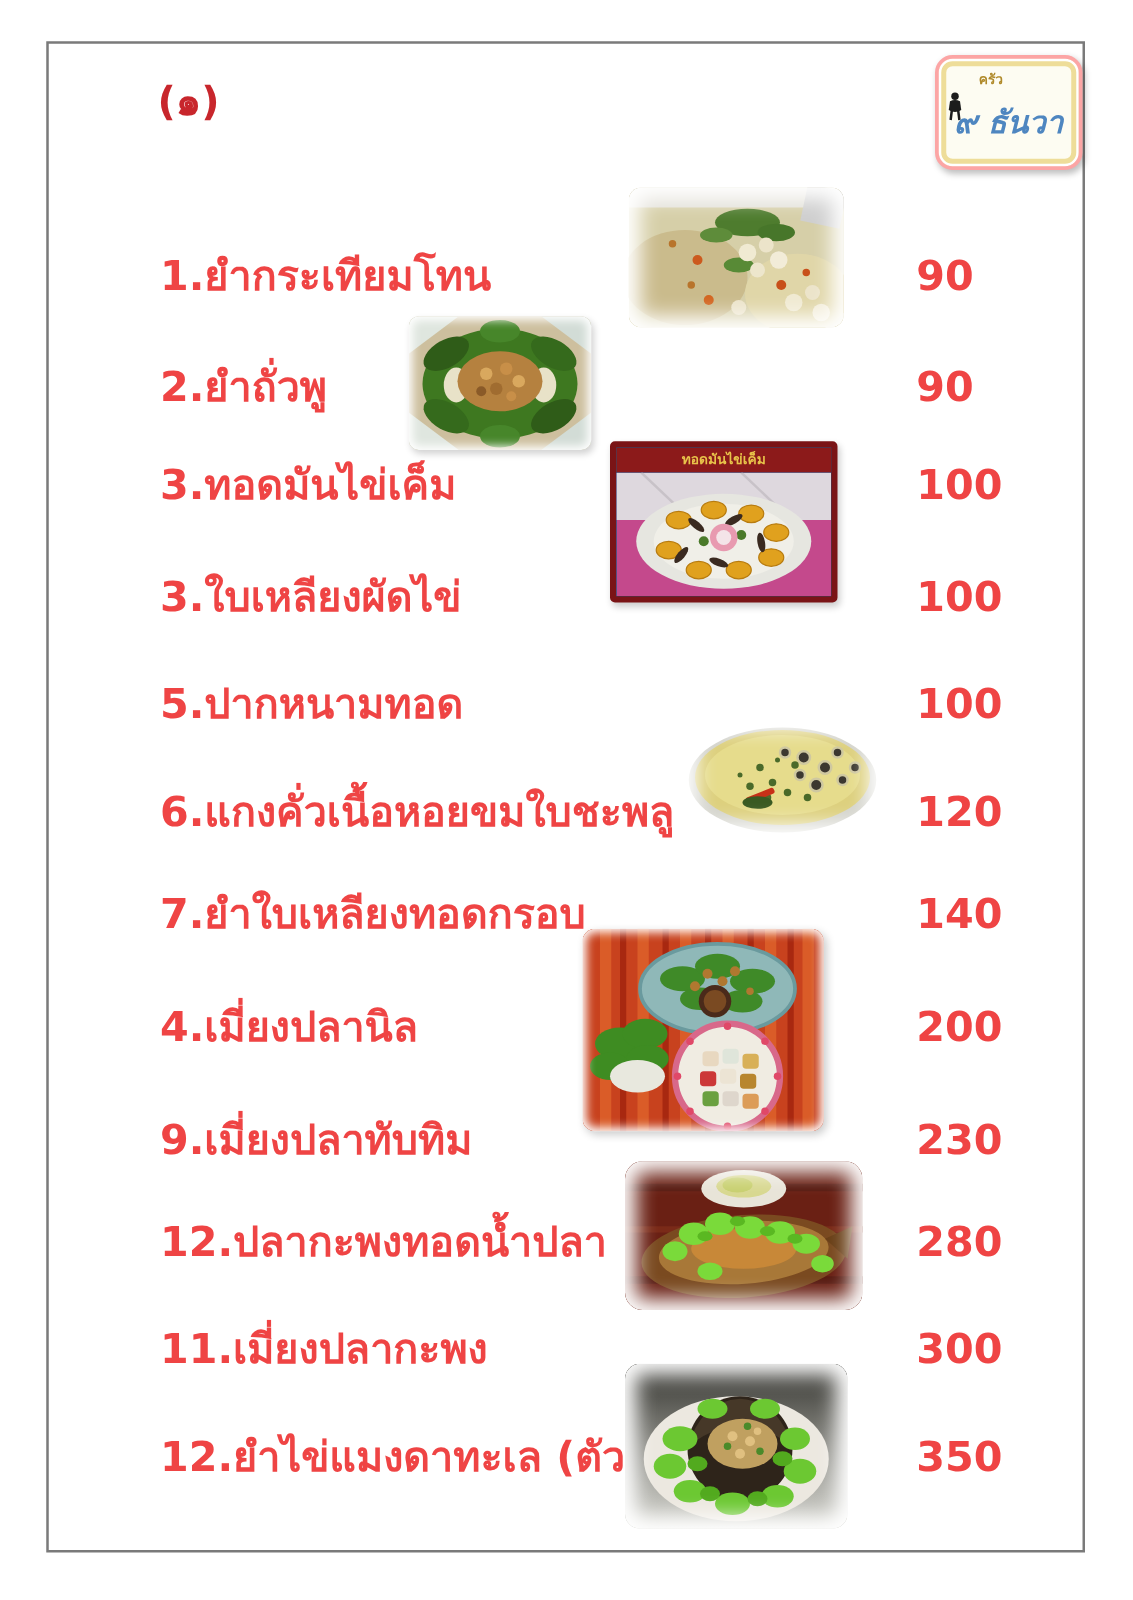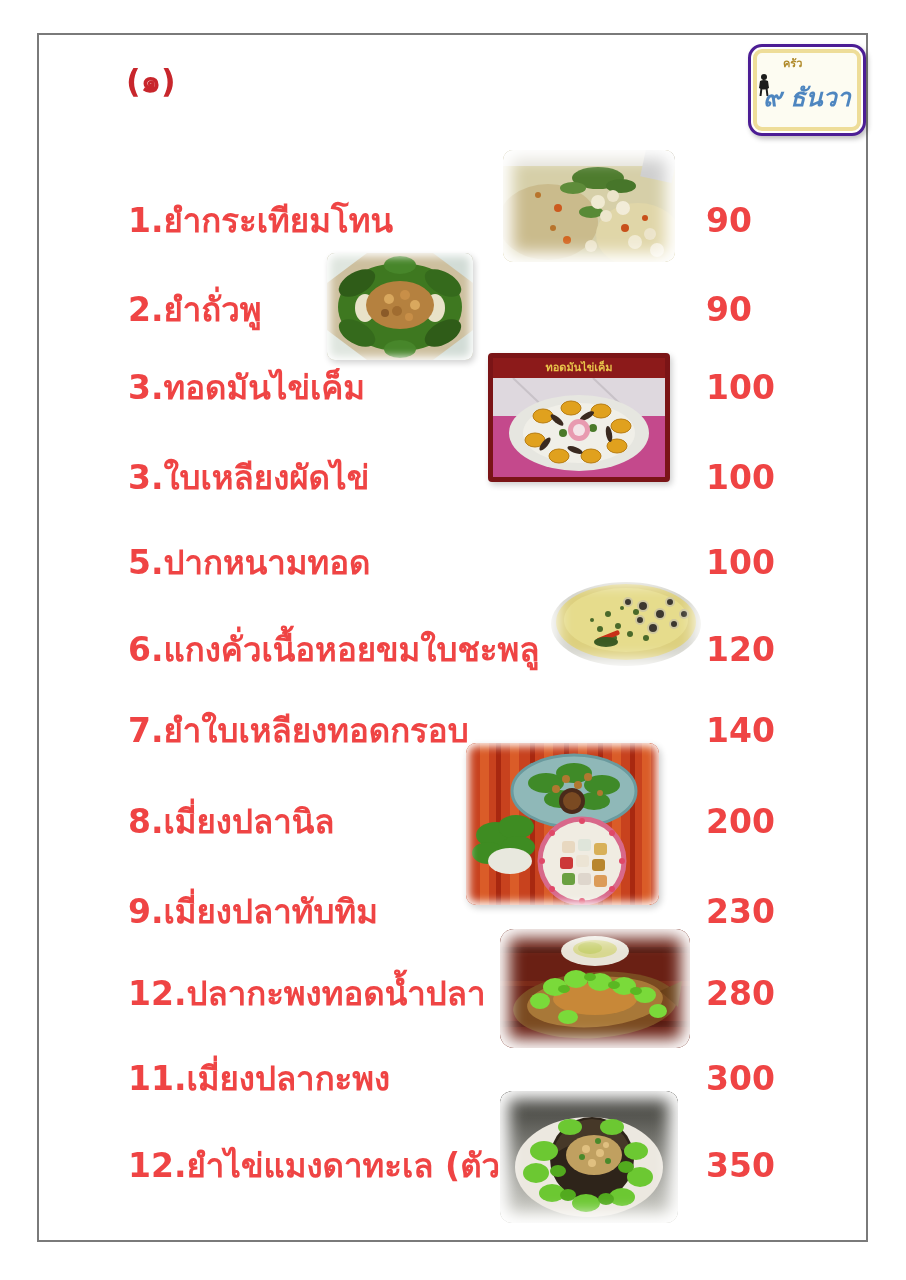--- a/index.html
+++ b/index.html
@@ -6,30 +6,30 @@
   #page{position:relative;width:906px;height:1280px;background:#ffffff;overflow:hidden;
         font-family:"DejaVu Sans","Liberation Sans",sans-serif;}
   .frame{position:absolute;left:37px;top:33px;width:831px;height:1209px;
          border:2px solid #7a7a7a;box-sizing:border-box;}
   .page-number{position:absolute;left:126px;top:55px;font-size:32px;font-weight:bold;color:#c8262c;}
   .title{position:absolute;left:0;top:22px;width:850px;text-align:center;
          font-size:76px;font-weight:bold;color:#4f0707;letter-spacing:1px;
          text-shadow:-2px -2px 0 #000,2px -2px 0 #000,-2px 2px 0 #000,2px 2px 0 #000,0 3px 0 #000;}
   
   .logo{position:absolute;left:748px;top:44px;width:118px;height:92px;border-radius:14px;
-        background:#fdfcf2;border:3px solid #4c1d95;box-sizing:border-box;
+        background:#fdfcf2;border:3px solid #fca5a5;box-sizing:border-box;
         box-shadow:inset 0 0 0 2px #ffffff,inset 0 0 0 6px #eedd99,2px 3px 5px rgba(0,0,0,0.25);}
   .logo-small{position:absolute;left:32px;top:7px;font-size:11px;color:#b08a2a;font-weight:bold;}
   .logo-main{position:absolute;left:0;right:0;bottom:16px;text-align:center;
              font-size:25px;font-weight:bold;font-style:italic;color:#4e86c0;}
   .logo-figure{position:absolute;left:6px;top:26px;}
   
   .menu-row{position:absolute;left:128px;width:665px;height:48px;line-height:48px;
             color:#ef4444;font-weight:bold;font-size:33px;white-space:nowrap;}
-  .item-price{position:absolute;left:578px;top:0;}
+  .item-price{position:absolute;left:605px;top:0;}
   
   .photo{position:absolute;overflow:hidden;}
   .feather{position:absolute;inset:0;pointer-events:none;}
   .soft{box-shadow:inset 0 0 16px 9px #ffffff;}
   .soft-light{box-shadow:inset 0 0 8px 3px #ffffff;}
   .p1{left:503px;top:150px;width:172px;height:112px;border-radius:10px;}
   .p2{left:327px;top:253px;width:146px;height:107px;border-radius:8px;box-shadow:2px 3px 6px rgba(0,0,0,0.18);}
   .p3{left:488px;top:353px;width:182px;height:129px;border:5px solid #7a1416;border-radius:4px;
       box-sizing:border-box;background:#0369a1;box-shadow:2px 3px 6px rgba(0,0,0,0.2);}
   .p3-header{position:absolute;left:0;right:0;top:0;height:20px;line-height:20px;text-align:center;
@@ -84,21 +84,21 @@
   </div>
   <div class="menu-row" style="top:626px">
     <span>6.แกงคั่วเนื้อหอยขมใบชะพลู</span>
     <span class="item-price">120</span>
   </div>
   <div class="menu-row" style="top:707px">
     <span>7.ยำใบเหลียงทอดกรอบ</span>
     <span class="item-price">140</span>
   </div>
   <div class="menu-row" style="top:798px">
-    <span>8.เมี่ยงปลานิล</span>
+    <span>4.เมี่ยงปลานิล</span>
     <span class="item-price">200</span>
   </div>
   <div class="menu-row" style="top:888px">
     <span>9.เมี่ยงปลาทับทิม</span>
     <span class="item-price">230</span>
   </div>
   <div class="menu-row" style="top:970px">
     <span>12.ปลากะพงทอดน้ำปลา</span>
     <span class="item-price">280</span>
   </div>

